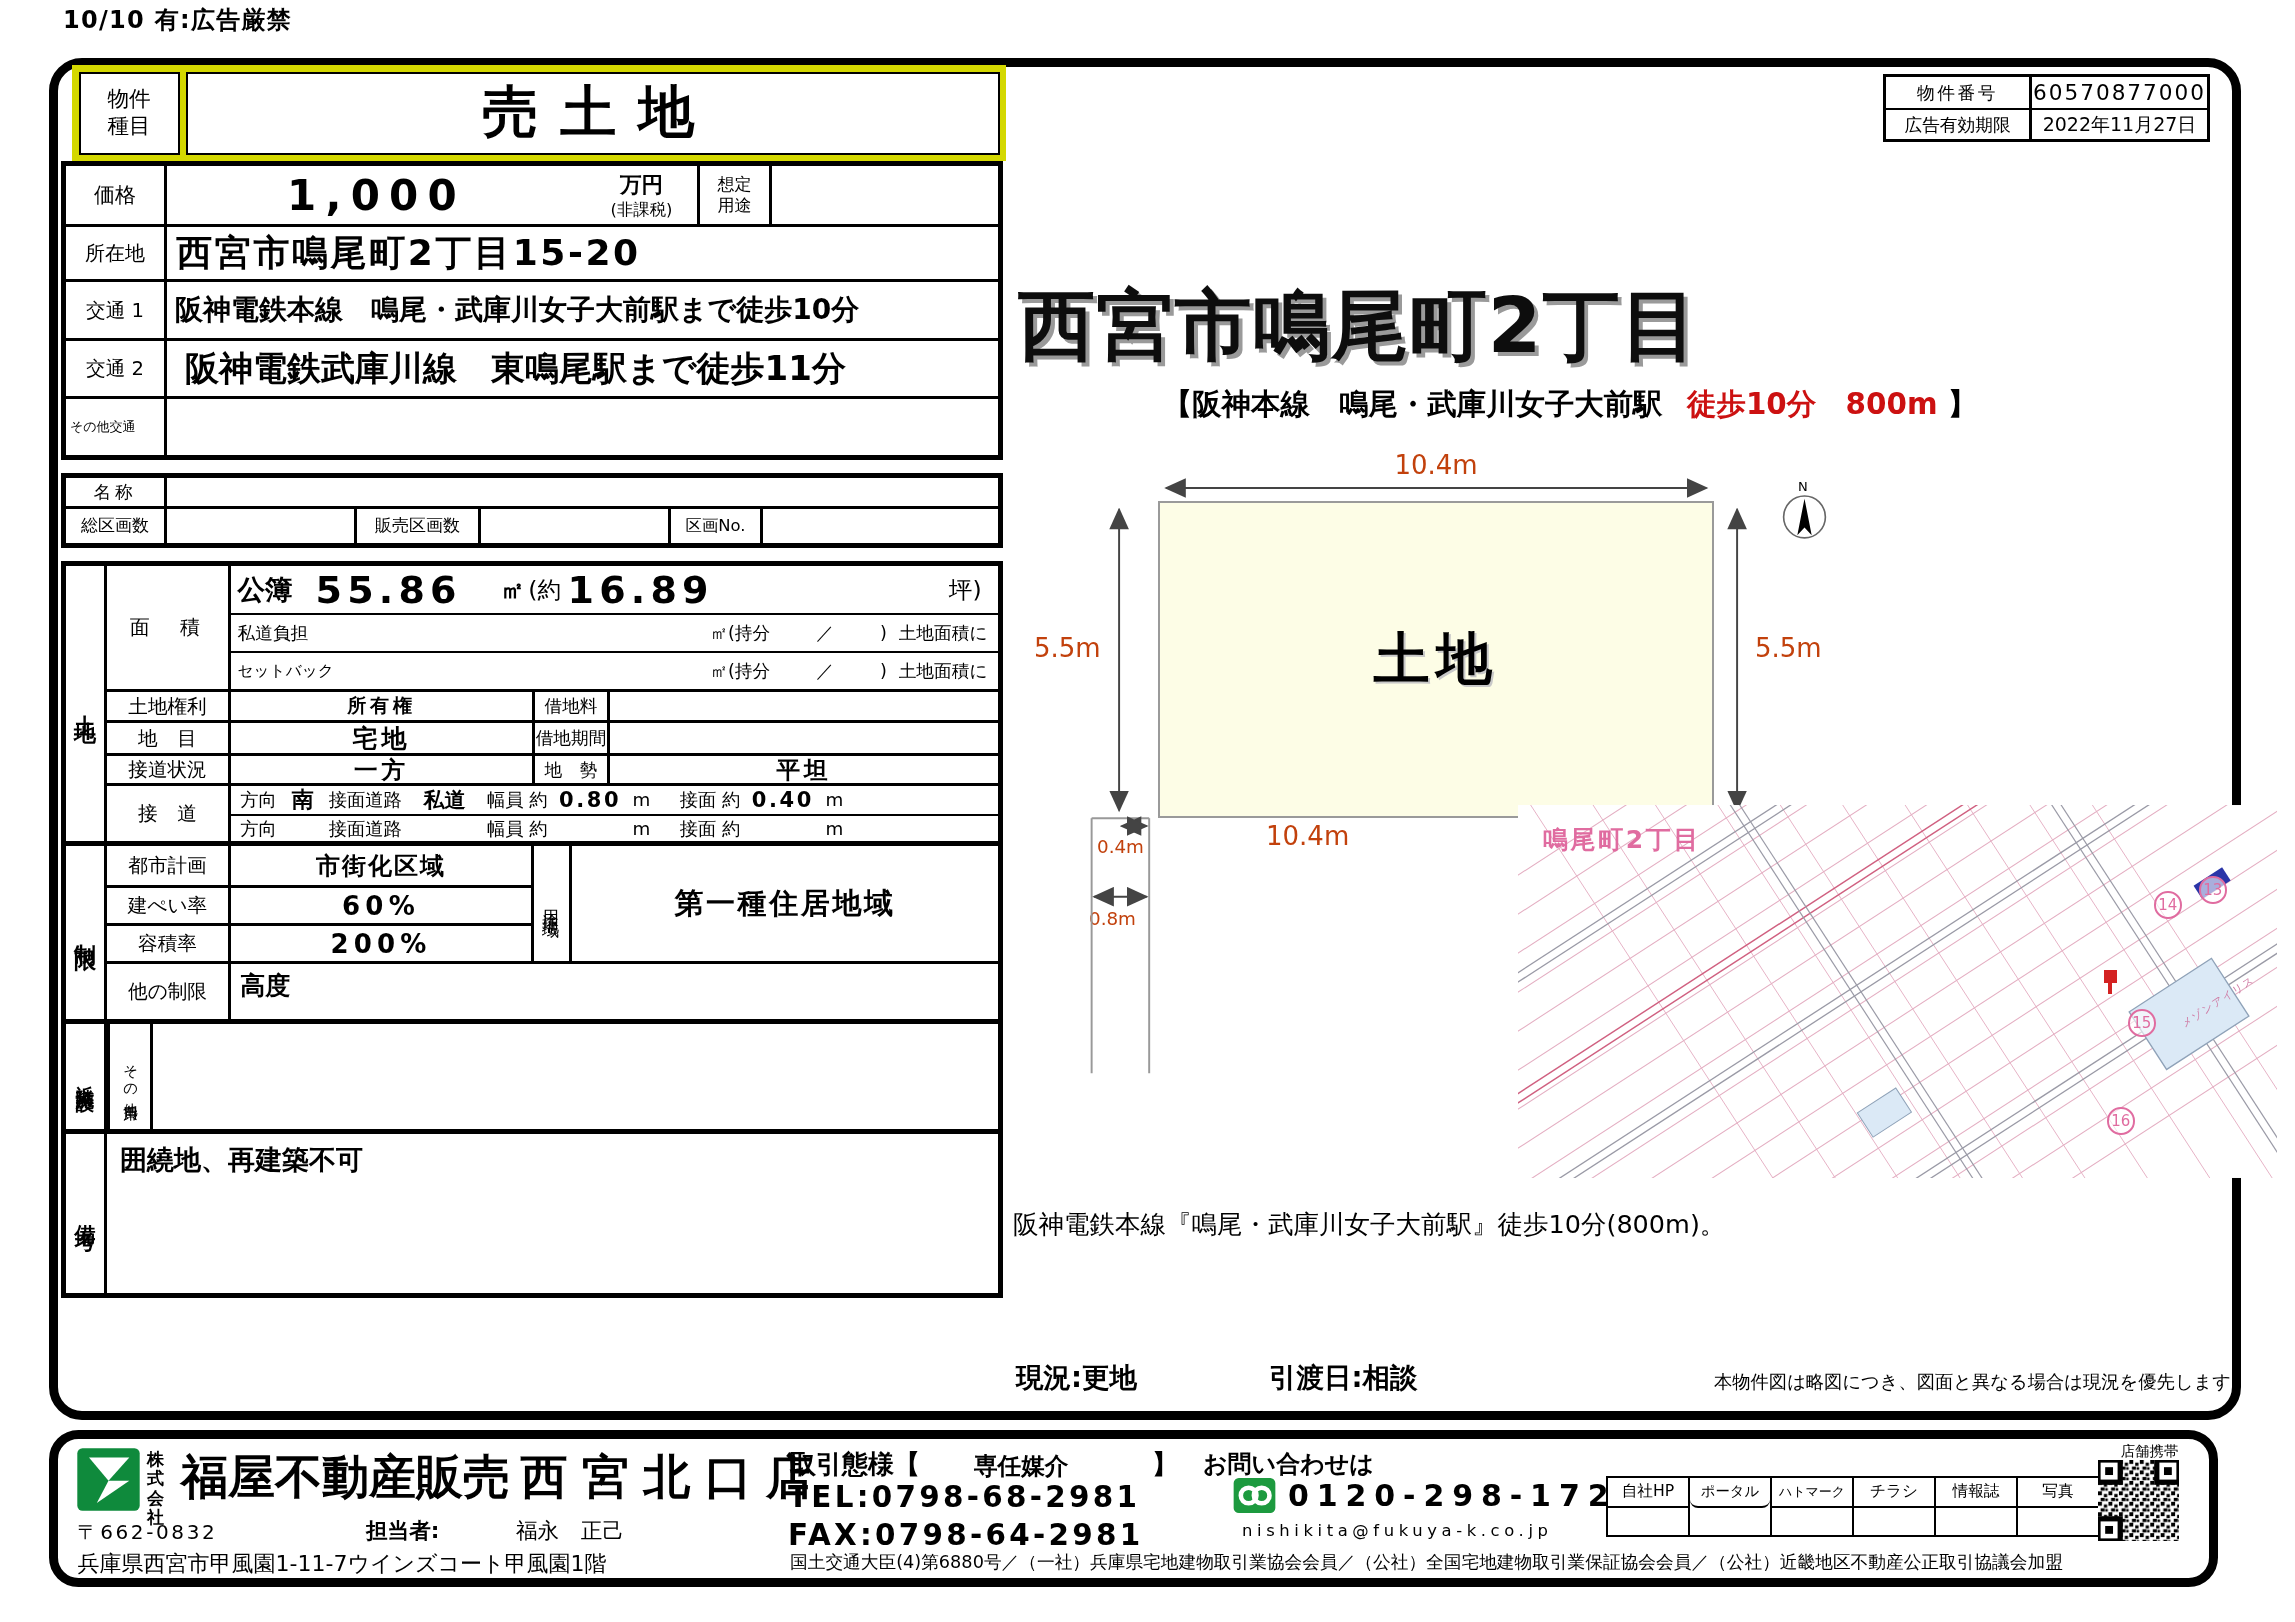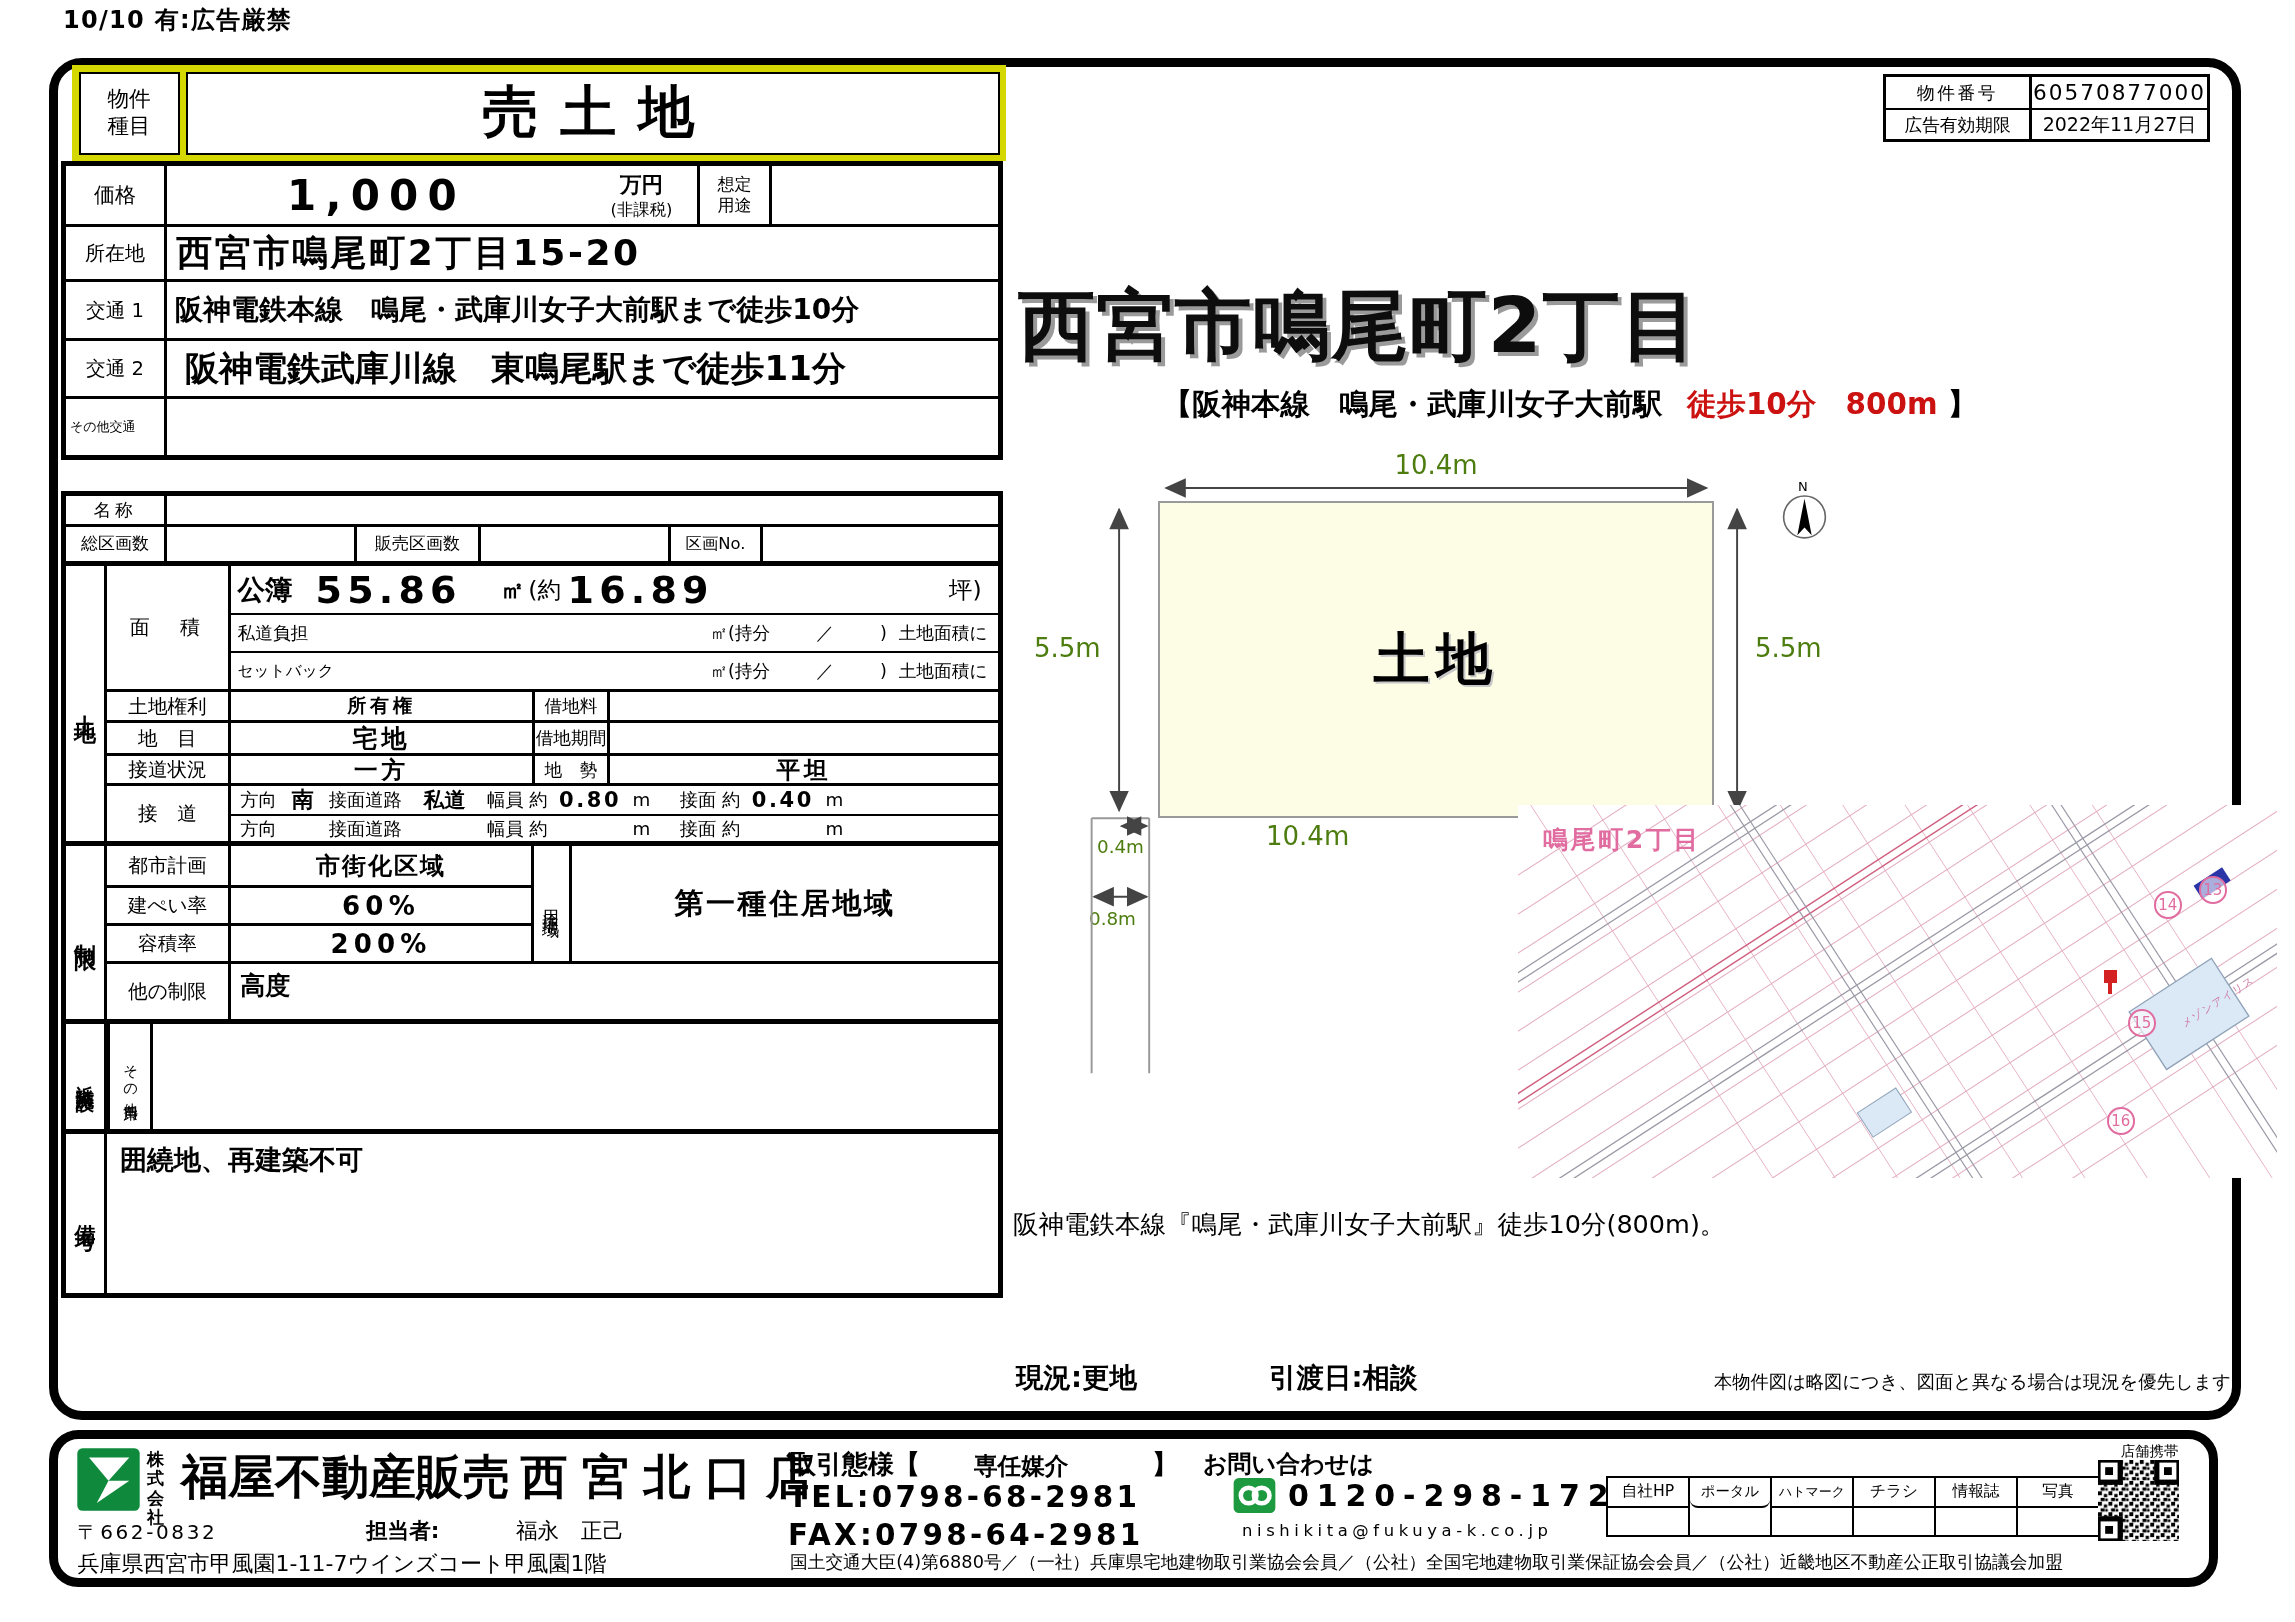--- a/index.html
+++ b/index.html
@@ -26,21 +26,21 @@
   .lblcell{width:124px;border-right:3.3px solid #000;display:flex;align-items:center;justify-content:center;
            font-size:19.6px;box-sizing:border-box;flex:none;}
   
   .bigbox{position:absolute;border:9.2px solid #000;border-radius:33px;background:#fff;box-sizing:border-box;}
   
   .ybox{position:absolute;background:#d4d800;display:flex;gap:6.5px;padding:6.5px;box-sizing:border-box;}
   .ybox .white{background:#fff;border:2px solid #000;box-sizing:border-box;}
   
   .landrect{position:absolute;background:#fdfde6;border:2px solid #9a9a9a;box-sizing:border-box;
             display:flex;align-items:center;justify-content:center;}
-  .dim{position:absolute;font-size:26px;color:#4d7c0f;}
+  .dim{position:absolute;font-size:26px;color:#c2410c;}
   .mapnum{position:absolute;width:23.6px;height:23.6px;border:2px solid #e06ca0;border-radius:50%;
           color:#e06ca0;font-size:15px;display:flex;align-items:center;justify-content:center;background:rgba(255,255,255,.6);}
   svg{display:block;}
   .nowrap{white-space:nowrap;}
 </style>
 </head>
 <body>
 
 <div id="canvas">
 
@@ -92,21 +92,21 @@
     <div class="tr" style="height:58px;">
       <div class="td ctr" style="width:98px;font-size:19.6px;">交通 2</div>
       <div class="td b" style="flex:1;font-size:34px;padding-left:18px;">阪神電鉄武庫川線　東鳴尾駅まで徒歩11分</div>
     </div>
     <div class="tr" style="height:59px;">
       <div class="td vctr" style="width:98px;font-size:13px;padding-left:3.9px;">その他交通</div>
       <div class="td" style="flex:1;font-size:18.3px;padding-left:7.9px;"></div>
     </div>
   </div>
 
-  <div class="tbl" style="left:61px;top:491px;width:942px;">
+  <div class="tbl" style="left:61px;top:473px;width:942px;">
     <div class="tr" style="height:27.5px;">
       <div class="td ctr" style="width:98px;font-size:17.7px;letter-spacing:3.9px;">名称</div>
       <div class="td" style="flex:1;font-size:17px;padding-left:6.5px;"></div>
     </div>
     <div class="tr" style="height:37px;">
       <div class="td ctr" style="width:98px;font-size:17px;">総区画数</div>
       <div class="td" style="width:190px;"></div>
       <div class="td ctr" style="width:124px;font-size:17px;">販売区画数</div>
       <div class="td" style="width:190px;"></div>
       <div class="td ctr" style="width:92px;font-size:16.4px;">区画No.</div>

